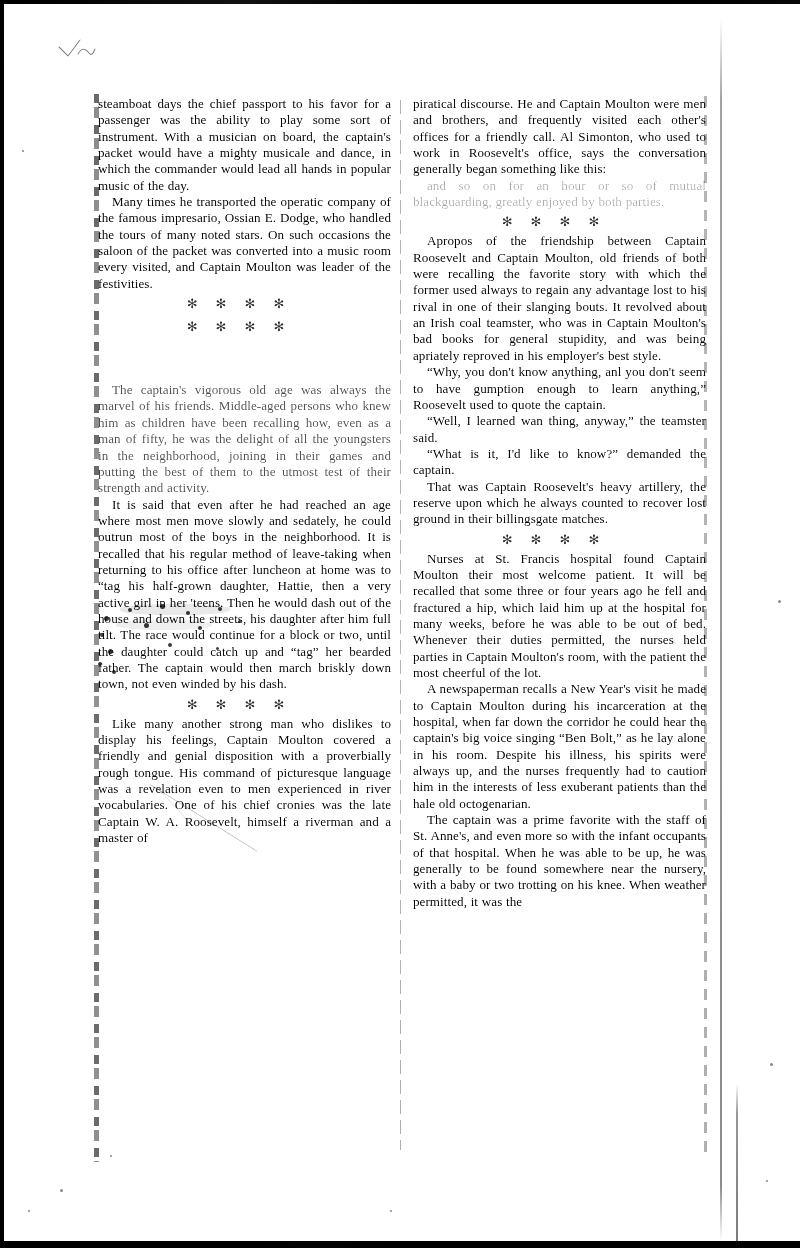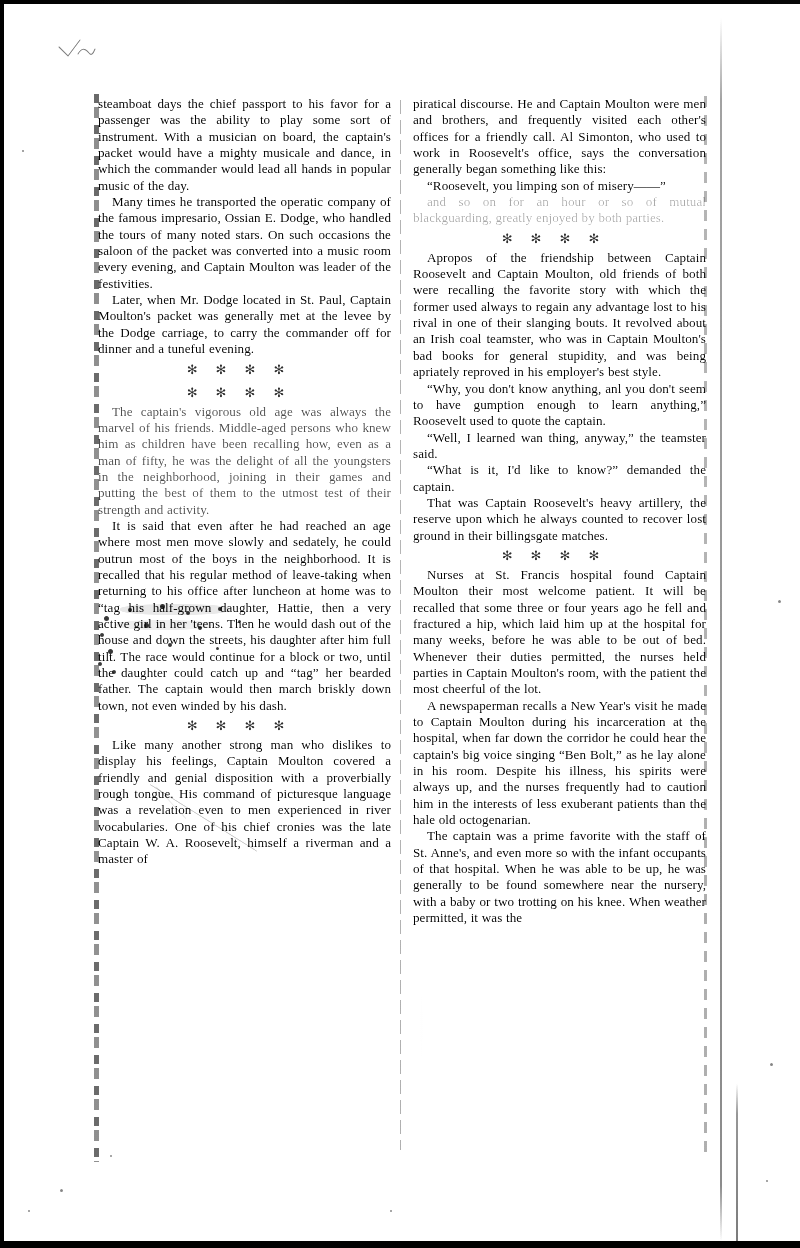--- a/index.html
+++ b/index.html
@@ -137,21 +137,21 @@
     font-family: "Liberation Serif", serif;
     font-size: 13px;
     letter-spacing: 18px;
     color: #1a1a1a;
     line-height: 20px;
     padding: 2px 0 1px 0;
     text-indent: 0;
     opacity: 0.85;
   }
   .fade-lighter{ opacity: 0.38; }
-  .fade-mid    { opacity: 0.72; }
+  .fade-mid    { opacity: 0.72; margin-top: 44px; }
 
   #blots {
     position: absolute;
     left: 0; top: 0; width: 608px; height: 1064px;
     pointer-events: none;
   }
   .blot {
     position: absolute;
     background: #1b1b1b;
     border-radius: 50%;
@@ -216,40 +216,38 @@
 
     <div id="torn-left"></div>
     <div id="torn-right"></div>
     <div id="col-rule"></div>
 
     <div class="columns">
 
       <div class="column">
 
         <p class="para cont">steamboat days the chief passport to his favor for a passenger was the ability to play some sort of instrument. With a musician on board, the captain's packet would have a mighty musicale and dance, in which the commander would lead all hands in popular music of the day.</p>
-        <p class="para">Many times he transported the operatic company of the famous impresario, Ossian E. Dodge, who handled the tours of many noted stars. On such occasions the saloon of the packet was converted into a music room every evening, and Captain Moulton was leader of the festivities.</p>
-        <p class="para">Later, when Mr. Dodge located in St. Paul, Captain Moulton's packet was generally met at the levee by the Dodge carriage, to carry the commander off for dinner and a tuneful evening.</p>
+        <p class="para">Many times he transported the operatic company of the famous impresario, Ossian E. Dodge, who handled the tours of many noted stars. On such occasions the saloon of the packet was converted into a music room every visited, and Captain Moulton was leader of the festivities.</p>
 
         <div class="stars">✻✻✻✻</div>
 
 
         <div class="stars">✻✻✻✻</div>
 
         <p class="para fade-mid">The captain's vigorous old age was always the marvel of his friends. Middle-aged persons who knew him as children have been recalling how, even as a man of fifty, he was the delight of all the youngsters in the neighborhood, joining in their games and putting the best of them to the utmost test of their strength and activity.</p>
         <p class="para">It is said that even after he had reached an age where most men move slowly and sedately, he could outrun most of the boys in the neighborhood. It is recalled that his regular method of leave-taking when returning to his office after luncheon at home was to “tag his half-grown daughter, Hattie, then a very active girl in her 'teens. Then he would dash out of the house and down the streets, his daughter after him full tilt. The race would continue for a block or two, until the daughter could catch up and “tag” her bearded father. The captain would then march briskly down town, not even winded by his dash.</p>
 
         <div class="stars">✻✻✻✻</div>
 
         <p class="para">Like many another strong man who dislikes to display his feelings, Captain Moulton covered a friendly and genial disposition with a proverbially rough tongue. His command of picturesque language was a revelation even to men experienced in river vocabularies. One of his chief cronies was the late Captain W. A. Roosevelt, himself a riverman and a master of</p>
       </div>
 
       <div class="column">
 
         <p class="para cont">piratical discourse. He and Captain Moulton were men and brothers, and frequently visited each other's offices for a friendly call. Al Simonton, who used to work in Roosevelt's office, says the conversation generally began something like this:</p>
-        <p class="para">“Roosevelt, you limping son of misery——”</p>
         <p class="para fade-lighter">and so on for an hour or so of mutual blackguarding, greatly enjoyed by both parties.</p>
 
         <div class="stars">✻✻✻✻</div>
 
         <p class="para">Apropos of the friendship between Captain Roosevelt and Captain Moulton, old friends of both were recalling the favorite story with which the former used always to regain any advantage lost to his rival in one of their slanging bouts. It revolved about an Irish coal teamster, who was in Captain Moulton's bad books for general stupidity, and was being apriately reproved in his employer's best style.</p>
         <p class="para">“Why, you don't know anything, anl you don't seem to have gumption enough to learn anything,” Roosevelt used to quote the captain.</p>
         <p class="para">“Well, I learned wan thing, anyway,” the teamster said.</p>
         <p class="para">“What is it, I'd like to know?” demanded the captain.</p>
         <p class="para">That was Captain Roosevelt's heavy artillery, the reserve upon which he always counted to recover lost ground in their billingsgate matches.</p>
 

